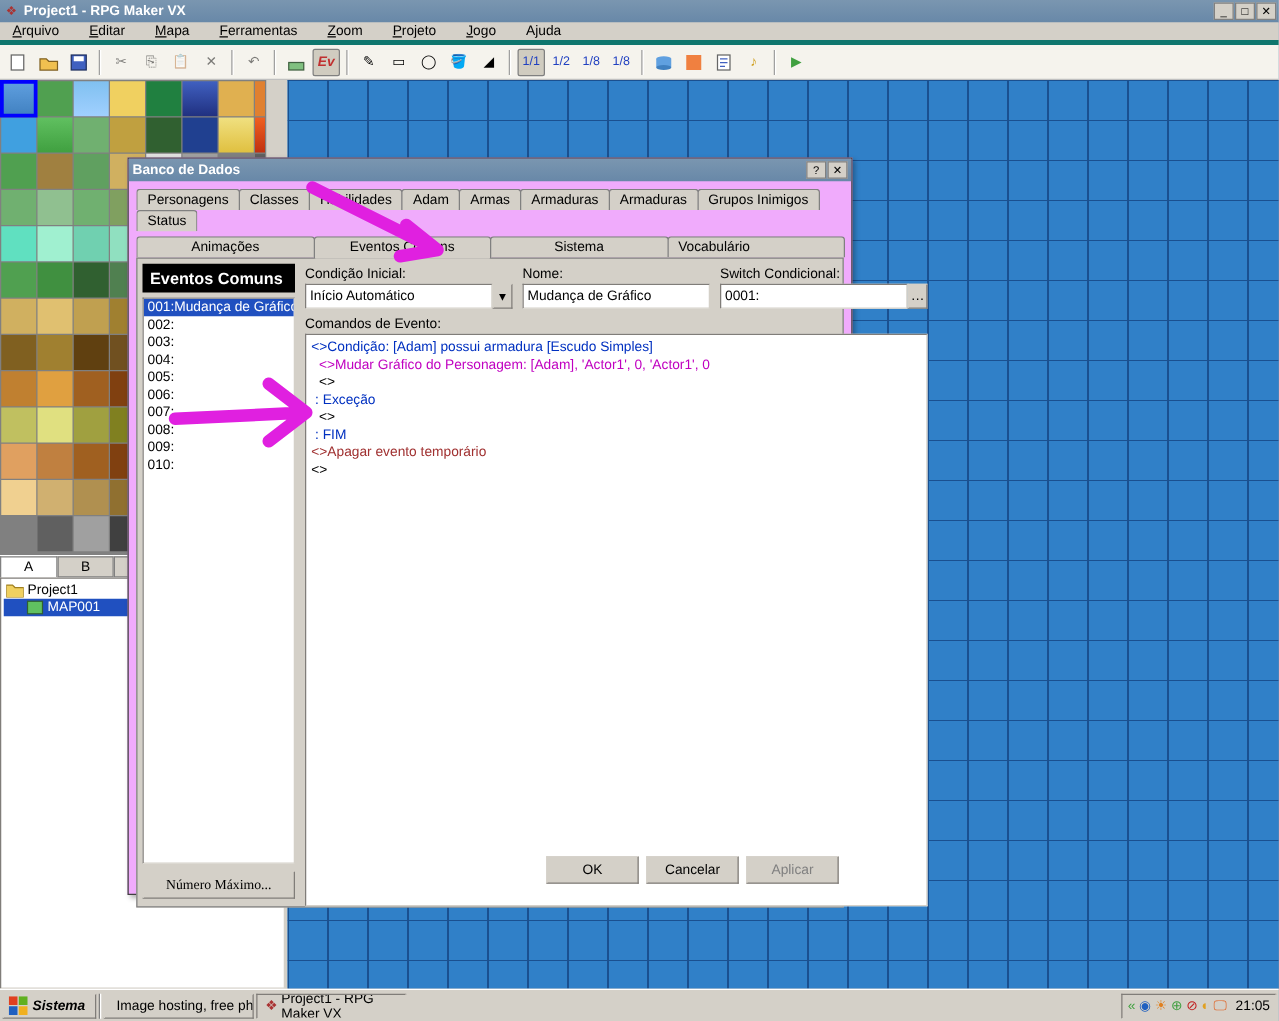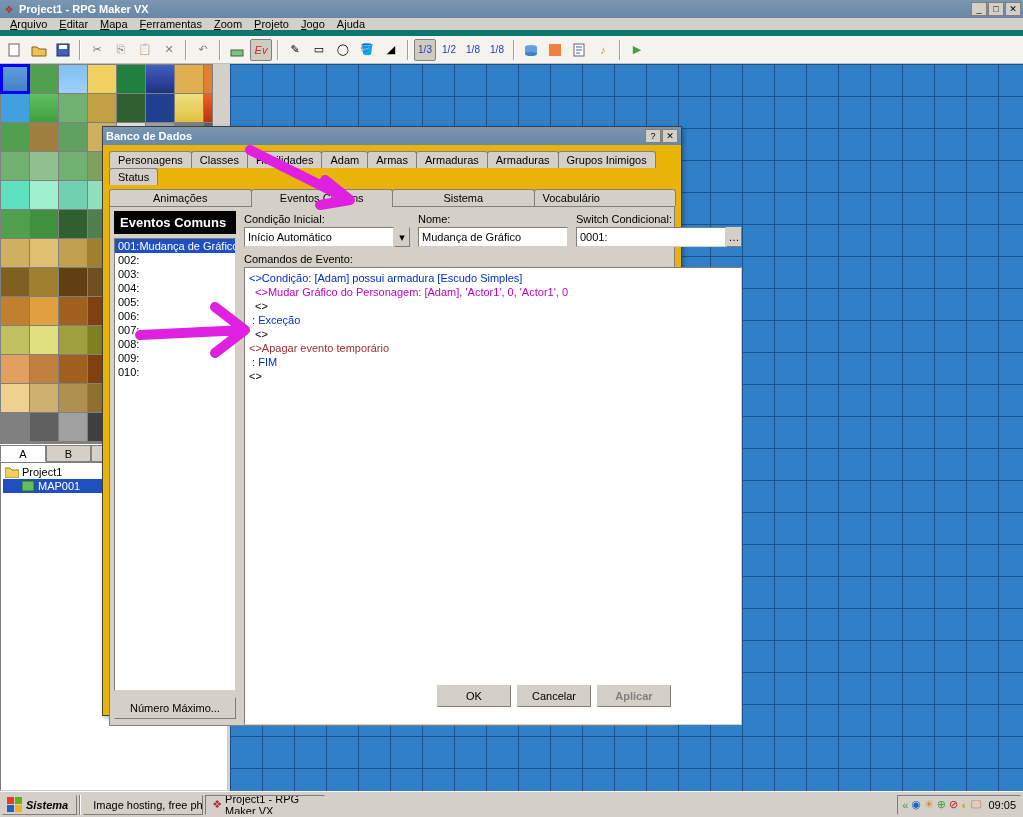--- a/index.html
+++ b/index.html
@@ -4,21 +4,21 @@
 <style>
 * { box-sizing: border-box; margin: 0; padding: 0; font-family: Tahoma, sans-serif; font-size: 11px; }
 body { background: #d4d0c8; width: 1023px; height: 817px; overflow: hidden; position: relative; }
 
 .titlebar { height: 18px; background: linear-gradient(#7a96b0, #6888a8); color: #fff; display: flex; align-items: center; padding: 0 2px; }
 .titlebar .icon { width: 14px; height: 14px; margin-right: 3px; display: flex; align-items: center; justify-content: center; color:#a33; font-size:10px;}
 .titlebar .title { flex: 1; font-weight: bold; font-size: 11px; }
 .titlebar .btns { display: flex; gap: 1px; }
 .titlebar .btns div { width: 16px; height: 14px; background: #d4d0c8; border: 1px solid #808080; display: flex; align-items: center; justify-content: center; font-size: 9px; cursor: pointer; color:#000;}
 
-.menubar { height: 18px; background: #d4d0c8; display: flex; align-items: center; padding: 0 4px; gap: 0; border-bottom: 6px solid #0f766e;}
+.menubar { height: 18px; background: #d4d0c8; display: flex; align-items: center; padding: 0 4px; gap: 12px; border-bottom: 4px solid #0f766e;}
 .menubar span { padding: 2px 6px; cursor: pointer; }
 .menubar span u { text-decoration: underline; }
 
 .toolbar { height: 28px; background: #f5f3ed; border-bottom: 1px solid #c0c0c0; display: flex; align-items: center; padding: 0 4px; gap: 2px; }
 .tbtn { width: 22px; height: 22px; display: flex; align-items: center; justify-content: center; cursor: pointer; border: 1px solid transparent; border-radius:2px;}
 .tsep { width: 2px; height: 20px; border-left: 1px solid #a0a0a0; border-right: 1px solid #fff; margin: 0 3px; }
 .tbtn.active { background: #d0ccc0; border-color: #808080; }
 
 .main { position: absolute; top: 64px; left: 0; right: 0; bottom: 26px; display: flex; }
 .left-panel { width: 230px; display: flex; flex-direction: column; border-right: 2px inset #d4d0c8;}
@@ -34,59 +34,59 @@
 
 .tree { flex: 1; background: #fff; border: 1px inset #d4d0c8; padding: 2px; }
 .tree-item { padding: 1px 2px; display: flex; align-items: center; gap: 3px; cursor: pointer; }
 .tree-item .ficon { width: 14px; height: 12px; display:inline-block;}
 .tree-item.sel { background: #2050c0; color: #fff; }
 .tree-indent{padding-left:18px;}
 
 .canvas { flex: 1; background: #2060a0; position: relative; overflow: hidden; }
 .canvas-grid { position:absolute; inset:0; background-image: repeating-linear-gradient(#1a5090 0 1px, transparent 1px 32px), repeating-linear-gradient(90deg, #1a5090 0 1px, transparent 1px 32px); background-color: #3080c8;}
 
-.dialog { position: absolute; left: 102px; top: 126px; width: 580px; height: 590px; background: #eab308; border: 1px solid #404040; box-shadow: 2px 2px 4px rgba(0,0,0,0.3); }
+.dialog { position: absolute; left: 102px; top: 126px; width: 580px; height: 590px; background: #f0abfc; border: 1px solid #404040; box-shadow: 2px 2px 4px rgba(0,0,0,0.3); }
 .dialog-title { height: 18px; background: linear-gradient(#7a96b0, #6888a8); color: #fff; display: flex; align-items: center; padding: 0 3px; }
 .dialog-title span { flex: 1; font-weight: bold; }
 .dialog-title .dbtns { display: flex; gap: 1px; }
 .dialog-title .dbtns div { width: 16px; height: 14px; background: #d4d0c8; border: 1px solid #808080; display: flex; align-items: center; justify-content: center; font-size: 9px; cursor: pointer; color:#000;}
 
 .tabs-row { display: flex; margin: 4px 6px 0 6px; flex-wrap: wrap; }
 .tab { border: 1px solid #808080; border-bottom: none; background: #d4d0c8; padding: 2px 8px; margin-right: -1px; cursor: pointer; border-radius: 3px 3px 0 0; position: relative; }
 .tab.active { background: #d4d0c8; z-index: 2; padding-bottom:3px; margin-bottom:-1px;}
 .tab-panel { border: 1px solid #808080; margin: 0 6px 6px 6px; background: #d4d0c8; padding:0; height: 520px; position: relative; }
 
 .content-area { display: flex; height: 100%; }
 .blackbar { background: #000; color: #fff; font-weight: bold; padding: 4px 6px; font-size: 13px; margin:4px;}
 .list-col { width: 130px; padding: 0 0 6px 0; display:flex; flex-direction:column;}
 .list { background: #fff; border: 1px inset #d4d0c8; flex:1; margin: 0 4px; overflow:hidden;}
 .list-item { padding: 1px 3px; cursor: pointer; white-space:nowrap; overflow:hidden;}
 .list-item.sel { background: #2050c0; color: #fff; }
-.maxbtn { margin: 6px 4px 0 4px; height: 22px; border:1px outset #d4d0c8; background:#d4d0c8; cursor:pointer;}
+.maxbtn { margin: 6px 4px 0 4px; height: 22px; border:1px outset #d4d0c8; background:#d4d0c8; cursor:pointer;font-family:Liberation Serif, serif;}
 
 .fields { flex: 1; padding: 6px 8px 0 4px; display:flex; flex-direction:column;}
 .field-row { display: flex; gap: 8px; margin-bottom: 6px; }
 .field { display: flex; flex-direction: column; }
 .field label { margin-bottom: 2px; }
 .field input[type=text] { border: 1px inset #d4d0c8; background: #fff; padding: 2px 3px; height: 20px; }
 .select-wrap { display: flex; }
 .select-wrap input { flex: 1; }
 .select-wrap .arrow { width: 16px; border: 1px outset #d4d0c8; background: #d4d0c8; display: flex; align-items: center; justify-content: center; cursor: pointer; }
 
 .cmdlabel{margin-bottom:2px;}
 .commands { background: #fff; border: 1px inset #d4d0c8; flex:1; padding: 3px 4px; font-family: Tahoma; overflow:auto;}
 .cmd { white-space: pre; line-height: 14px; }
 .c-blue { color: #0030c0; }
 .c-mag { color: #c000c0; }
 .c-red { color: #a03030; }
 .c-black { color: #000; }
 
 .dialog-btns { position: absolute; right: 10px; bottom: 8px; display: flex; gap: 6px; }
 .btn { width: 74px; height: 22px; border: 1px outset #d4d0c8; background: #d4d0c8; cursor: pointer; }
-.btn:disabled { color: #808080; cursor: default; font-weight: bold; }
+.btn:disabled { color: #808080; cursor: default; }
 
 .taskbar { position: absolute; left: 0; right: 0; bottom: 0; height: 26px; background: #d4d0c8; border-top: 1px solid #fff; display: flex; align-items: center; padding: 2px; gap: 2px; }
 .start { height: 20px; padding: 0 8px 0 4px; border: 1px outset #d4d0c8; background: #d4d0c8; display: flex; align-items: center; gap: 3px; font-weight: bold; cursor: pointer; font-style:italic;}
 .task { height: 20px; padding: 0 6px; border: 1px inset #d4d0c8; background: #d4d0c8; display: flex; align-items: center; gap: 3px; cursor: pointer; width:120px; overflow:hidden;}
 .task-item{height:20px; padding:0 6px; border:1px outset #d4d0c8; display:flex; align-items:center; gap:3px; cursor:pointer; width:120px; overflow:hidden; white-space:nowrap;}
 .tray { margin-left: auto; height: 20px; border: 1px inset #d4d0c8; padding: 0 4px; display: flex; align-items: center; gap: 3px; }
 .tray .clock { margin-left: 4px; }
 
 .arrow-svg { position: absolute; pointer-events: none; z-index: 100; }
 </style>
@@ -138,31 +138,31 @@
   <div class="tbtn" style="opacity:0.5">✕</div>
   <div class="tsep"></div>
   <div class="tbtn" style="opacity:0.5">↶</div>
   <div class="tsep"></div>
   <div class="tbtn">
       <svg width="16" height="16">
         <rect x="2" y="8" width="12" height="6" fill="#80c080" stroke="#406040"></rect>
       </svg>
     </div>
   <div class="tbtn active">
-      <span style="color:#c03030;font-weight:normal;font-style:italic">Ev</span>
+      <span style="color:#c03030;font-weight:bold;font-style:italic">Ev</span>
     </div>
   <div class="tsep"></div>
   <div class="tbtn">✎</div>
   <div class="tbtn">▭</div>
   <div class="tbtn">◯</div>
   <div class="tbtn">🪣</div>
   <div class="tbtn">◢</div>
   <div class="tsep"></div>
   <div class="tbtn active">
-      <span style="color:#2040c0;font-size:10px">1/3</span>
+      <span style="color:#2040c0;font-size:10px">1/1</span>
     </div>
   <div class="tbtn">
       <span style="color:#2040c0;font-size:10px">1/2</span>
     </div>
   <div class="tbtn">
       <span style="color:#2040c0;font-size:10px">1/8</span>
     </div>
   <div class="tbtn">
       <span style="color:#2040c0;font-size:10px">1/8</span>
     </div>
@@ -396,22 +396,22 @@
             </div>
           </div>
         </div>
         <div class="cmdlabel">Comandos de Evento:</div>
         <div class="commands">
           <div class="cmd c-blue">&lt;&gt;Condição: [Adam] possui armadura [Escudo Simples]</div>
           <div class="cmd c-mag">  &lt;&gt;Mudar Gráfico do Personagem: [Adam], 'Actor1', 0, 'Actor1', 0</div>
           <div class="cmd c-black">  &lt;&gt;</div>
           <div class="cmd c-blue"> : Exceção</div>
           <div class="cmd c-black">  &lt;&gt;</div>
+          <div class="cmd c-blue"> : FIM</div>
           <div class="cmd c-red">&lt;&gt;Apagar evento temporário</div>
-          <div class="cmd c-blue"> : FIM</div>
           <div class="cmd c-black">&lt;&gt;</div>
         </div>
       </div>
     </div>
   </div>
   <div class="dialog-btns">
     <button class="btn">OK</button>
     <button class="btn">Cancelar</button>
     <button class="btn" disabled="">Aplicar</button>
   </div>
@@ -446,15 +446,15 @@
     <span>Project1 - RPG Maker VX</span>
   </div>
   <div class="tray">
     <span style="color:#40a040">«</span>
     <span style="color:#2060c0">◉</span>
     <span style="color:#e08020">☀</span>
     <span style="color:#40a040">⊕</span>
     <span style="color:#c02020">⊘</span>
     <span style="color:#e0a020">◐</span>
     <span style="color:#e06020">🖵</span>
-    <span class="clock">09:05</span>
+    <span class="clock">21:05</span>
   </div>
 </div>
 
 </body></html>

